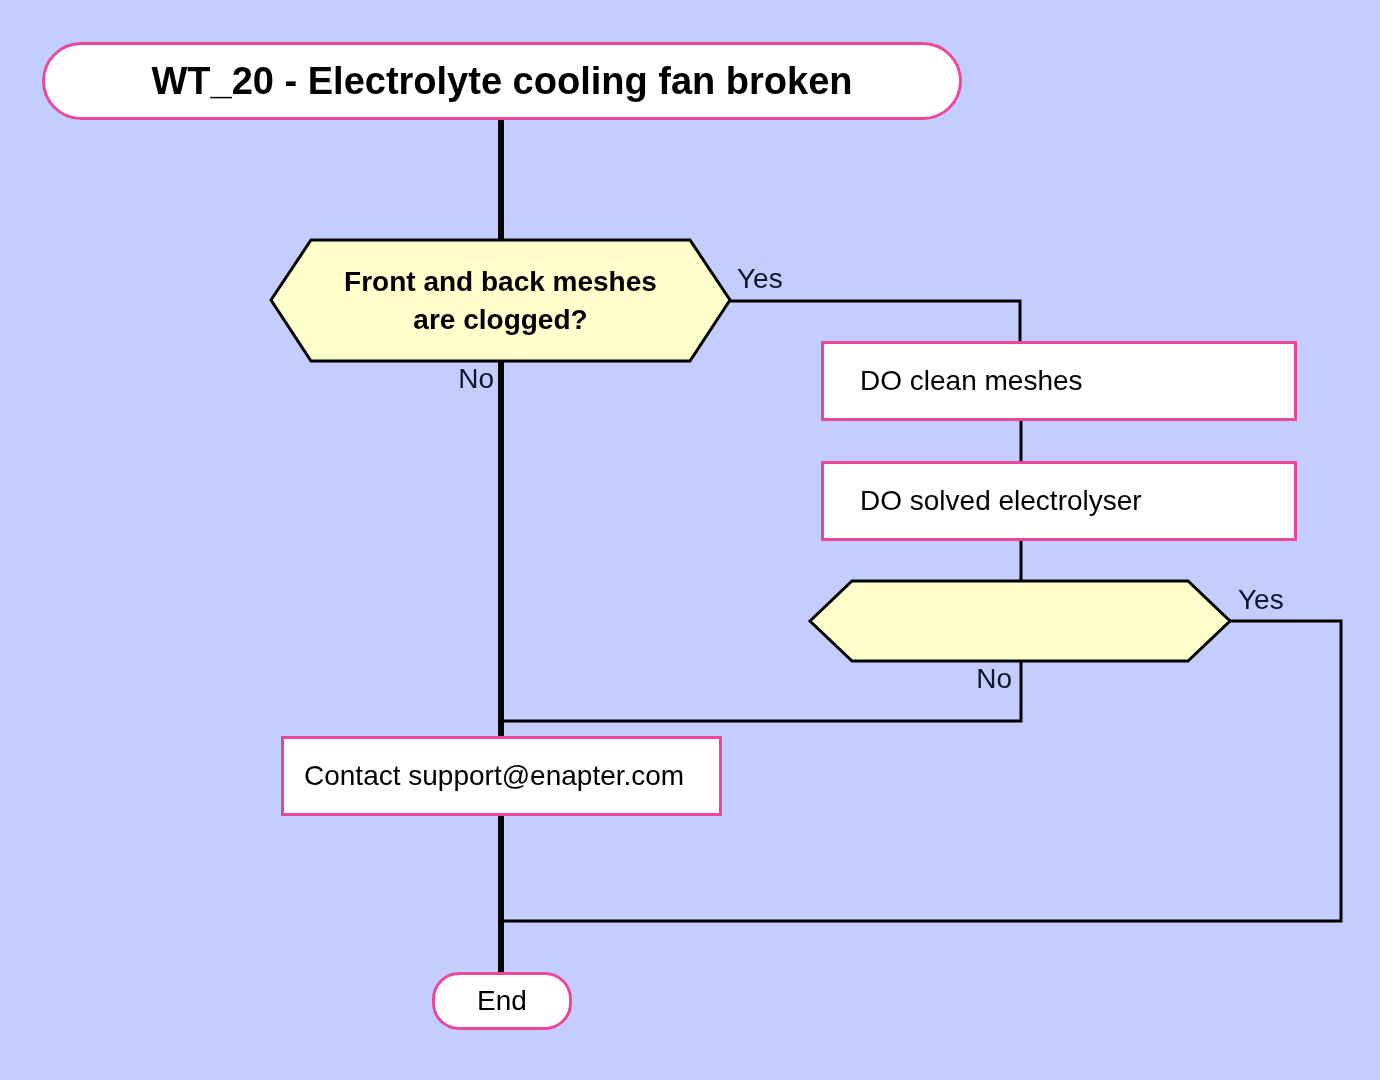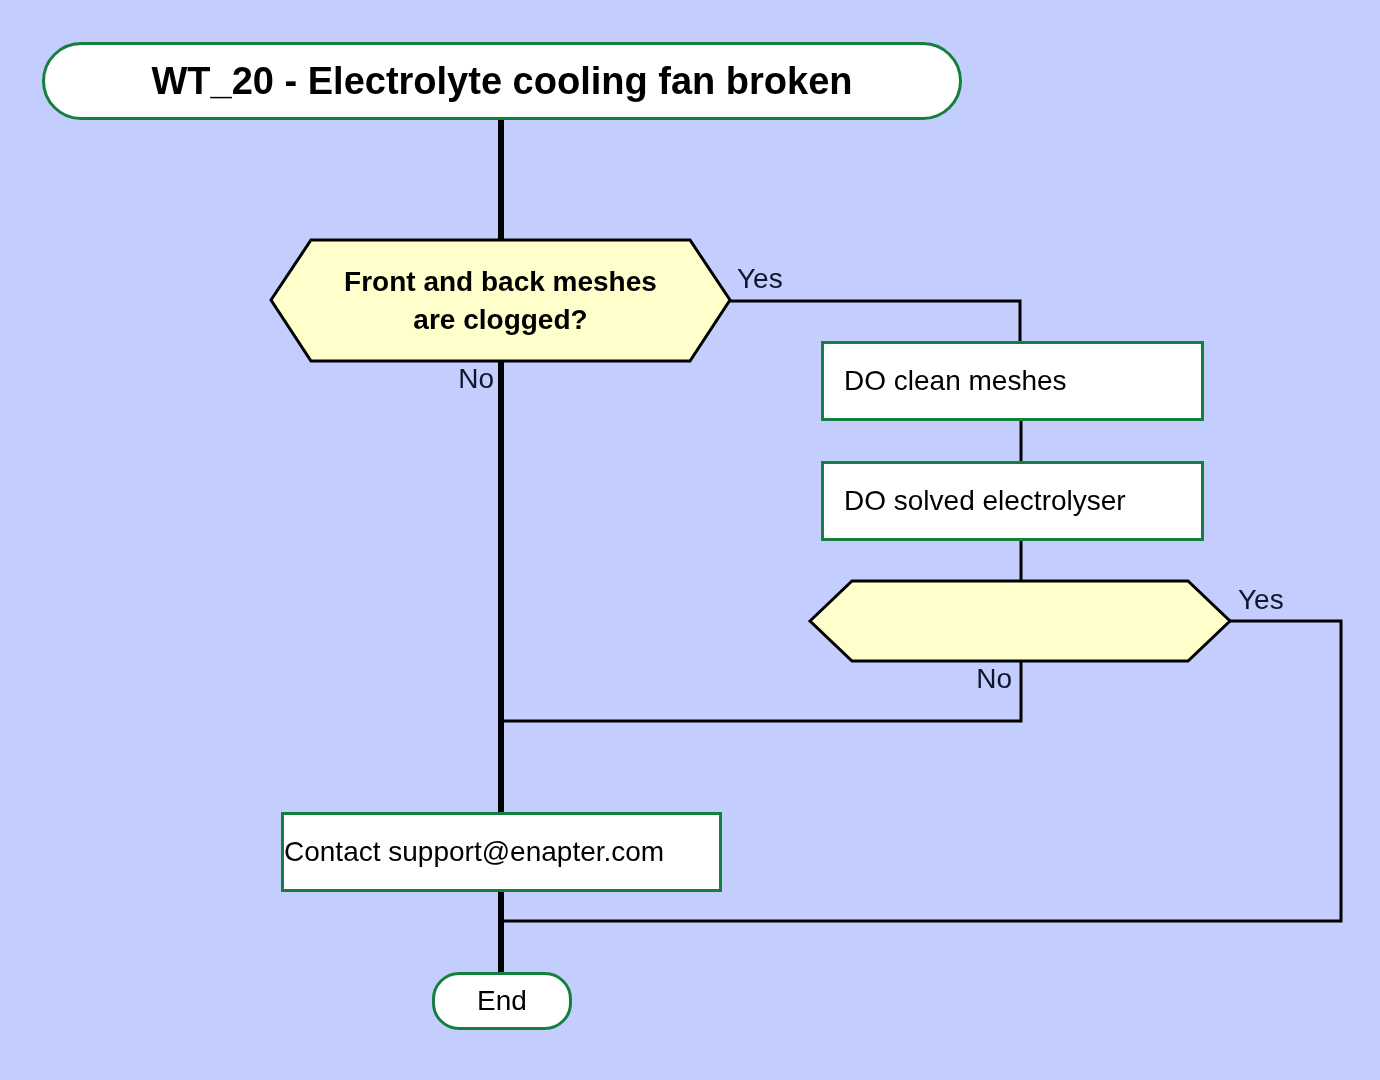--- a/index.html
+++ b/index.html
@@ -17,21 +17,21 @@
   .edges {
     position: absolute;
     inset: 0;
     width: 1380px;
     height: 1080px;
   }
   .node {
     position: absolute;
     box-sizing: border-box;
     background: #FFFFFF;
-    border: 3px solid #15803d;
+    border: 3px solid #ec4899;
     color: #000000;
     font-size: 28px;
     display: flex;
     align-items: center;
   }
   .stadium {
     border-radius: 40px;
     justify-content: center;
     text-align: center;
   }
@@ -41,28 +41,29 @@
     font-size: 38px;
     font-weight: bold;
     border-radius: 39px;
   }
   .end-node {
     left: 432px; top: 972px;
     width: 140px; height: 58px;
     border-radius: 27px;
   }
   .process {
-    width: 383px; height: 80px;
-    padding-left: 20px;
+    width: 476px; height: 80px;
+    padding-left: 36px;
   }
   .process-clean { left: 821px; top: 341px; }
   .process-reset { left: 821px; top: 461px; }
   .process-contact {
-    left: 281px; top: 812px;
+    left: 281px; top: 736px;
     width: 441px; height: 80px;
+    padding-left: 20px;
   }
   .hex-label {
     position: absolute;
     color: #000000;
     font-size: 28px;
     line-height: 38px;
     display: flex;
     align-items: center;
     justify-content: center;
     text-align: center;

